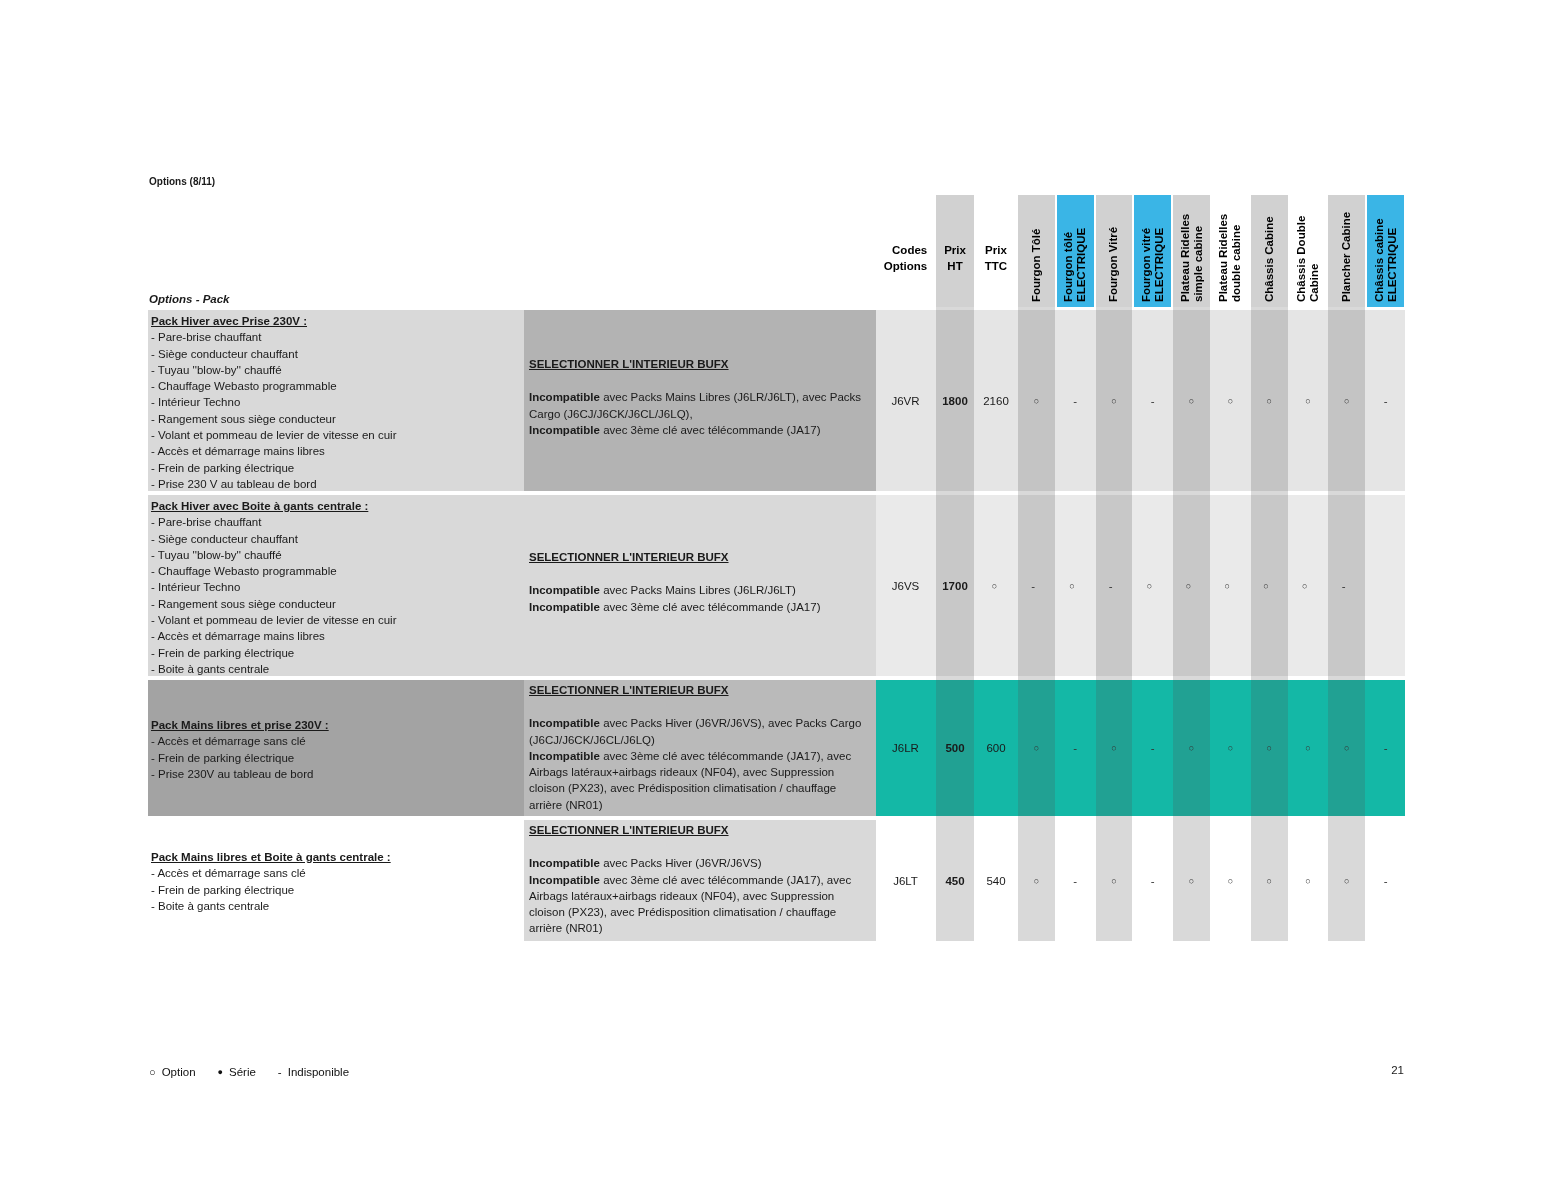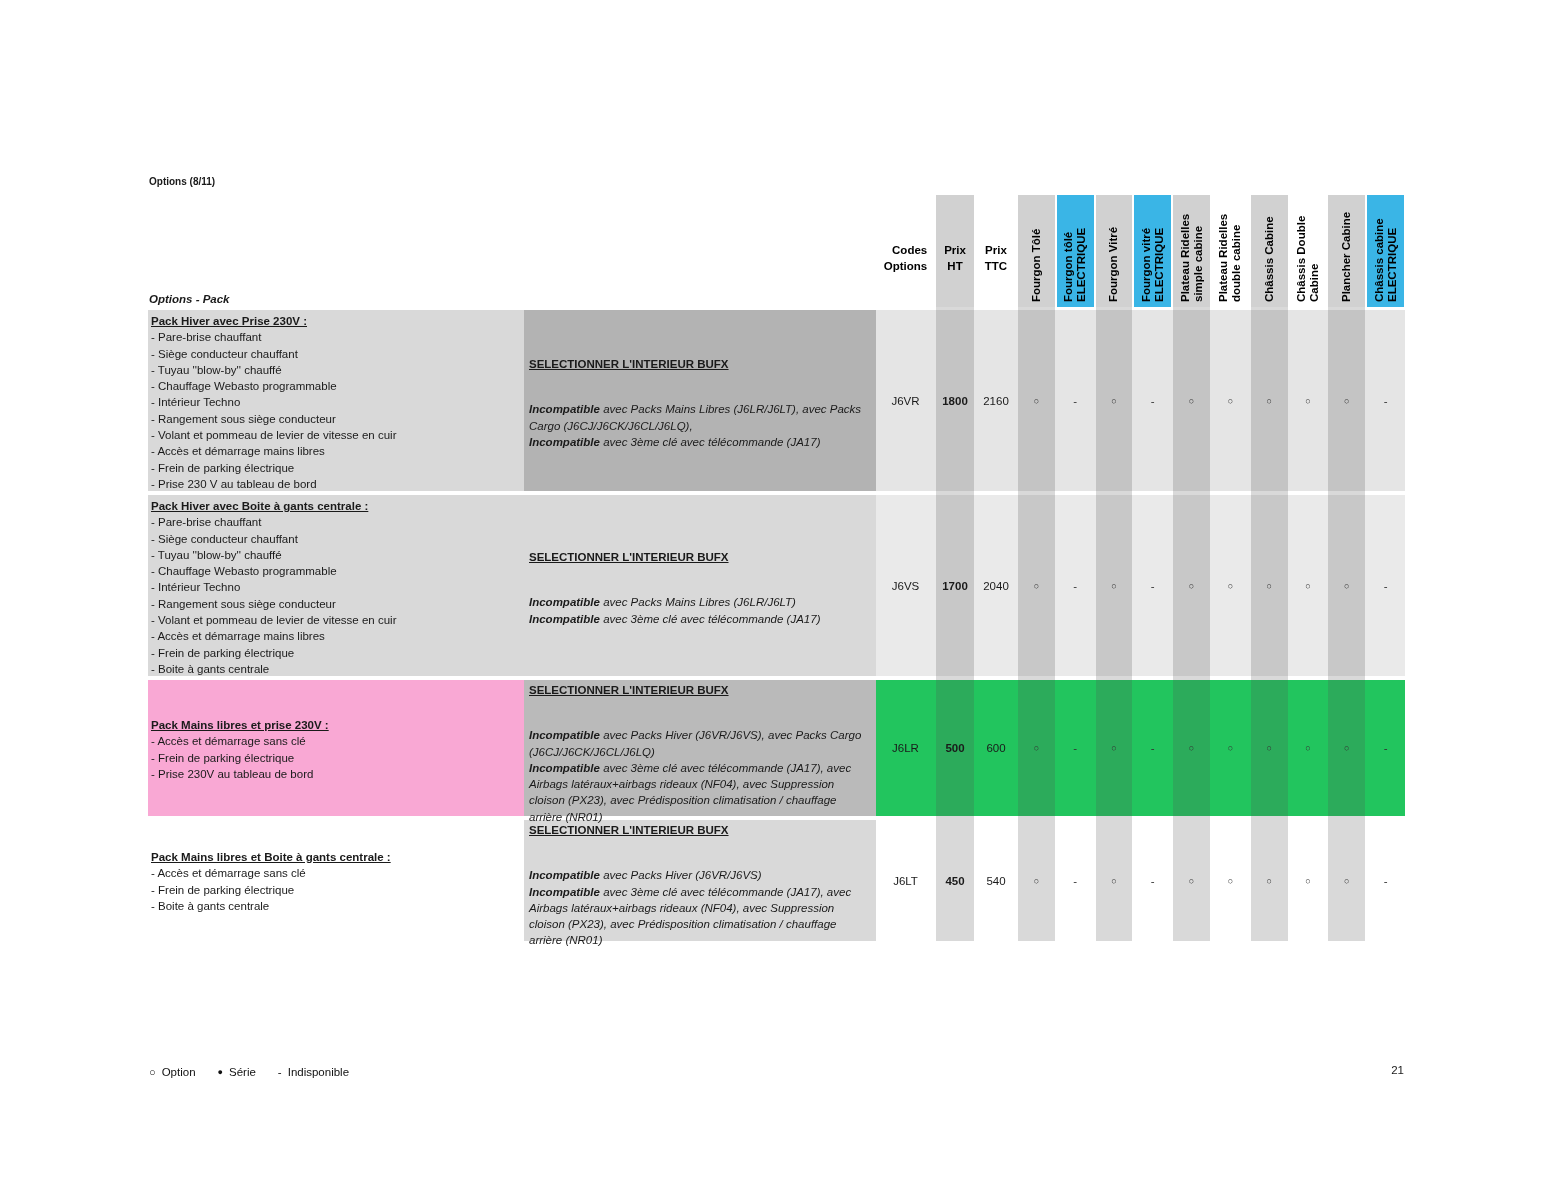--- a/index.html
+++ b/index.html
@@ -38,21 +38,21 @@
   .vcell{display:flex;align-items:center;justify-content:center;height:100%;border-radius:21px;}
   .vcell-code{width:59px;}
   .vcell-ht{width:40px;font-weight:bold;}
   .vcell-ttc{width:42px;}
   .vcell-avail{width:38.8px;}
   .txt{position:relative;z-index:10;}
 
   .pack-title{font-size:11.5px;font-weight:bold;text-decoration:underline;line-height:16.3px;}
   .pack-item{font-size:11.5px;line-height:16.3px;}
   .note-heading{font-size:11.5px;font-weight:bold;text-decoration:underline;line-height:16.3px;}
-  .note-para{margin-top:29px;font-style:italic;}
+  .note-para{margin-top:17px;}
   .note-line{font-size:11.5px;line-height:16.3px;}
   .val{font-size:11.5px;}
   .sym-circle{font-size:9px;color:#333;}
   .sym-dash{font-size:11.5px;color:#333;}
 
   
   .legend{position:absolute;left:149px;top:1066px;display:flex;align-items:center;font-size:11.5px;color:#111;}
   .legend-item{display:flex;align-items:center;margin-right:22px;}
   .legend-sym{margin-right:6px;}
   .legend-sym.circle{font-size:11px;}
@@ -205,23 +205,20 @@
             <div class="note-line"><b>Incompatible</b> avec 3ème clé avec télécommande (JA17)</div>
           </div>
         </div>
         <div class="cell cell-values" style="background: rgb(234, 234, 234); text-align: center;">
           <div class="vcell vcell-code">
             <span class="val txt">J6VS</span>
           </div>
           <div class="vcell vcell-ht">
             <span class="val txt">1700</span>
           </div>
-          <div class="vcell vcell-ttc">
-            <span class="val txt">2040</span>
-          </div>
           <div class="vcell vcell-avail">
             <span class="val txt sym-circle">○</span>
           </div>
           <div class="vcell vcell-avail">
             <span class="val txt sym-dash">-</span>
           </div>
           <div class="vcell vcell-avail">
             <span class="val txt sym-circle">○</span>
           </div>
           <div class="vcell vcell-avail">
@@ -241,34 +238,34 @@
           </div>
           <div class="vcell vcell-avail">
             <span class="val txt sym-circle">○</span>
           </div>
           <div class="vcell vcell-avail">
             <span class="val txt sym-dash">-</span>
           </div>
         </div>
       </div>
       <div class="rowblock" style="top: 680px; height: 136px;">
-        <div class="cell cell-desc" style="background: #f9a8d4; padding-top: 37px;">
+        <div class="cell cell-desc" style="background: #a3a3a3; padding-top: 37px;">
           <div class="pack-title txt">Pack Mains libres et prise 230V :</div>
           <div class="pack-item txt">- Accès et démarrage sans clé</div>
           <div class="pack-item txt">- Frein de parking électrique</div>
           <div class="pack-item txt">- Prise 230V au tableau de bord</div>
         </div>
         <div class="cell cell-notes" style="background: rgb(186, 186, 186); padding-top: 2px;">
           <div class="note-heading txt">SELECTIONNER L'INTERIEUR BUFX</div>
           <div class="note-para txt">
             <div class="note-line"><b>Incompatible</b> avec Packs Hiver (J6VR/J6VS), avec Packs Cargo (J6CJ/J6CK/J6CL/J6LQ)</div>
             <div class="note-line"><b>Incompatible</b> avec 3ème clé avec télécommande (JA17), avec Airbags latéraux+airbags rideaux (NF04), avec Suppression cloison (PX23), avec Prédisposition climatisation / chauffage arrière (NR01)</div>
           </div>
         </div>
-        <div class="cell cell-values" style="background: #22c55e;">
+        <div class="cell cell-values" style="background: #14b8a6;">
           <div class="vcell vcell-code">
             <span class="val txt">J6LR</span>
           </div>
           <div class="vcell vcell-ht">
             <span class="val txt">500</span>
           </div>
           <div class="vcell vcell-ttc">
             <span class="val txt">600</span>
           </div>
           <div class="vcell vcell-avail">

